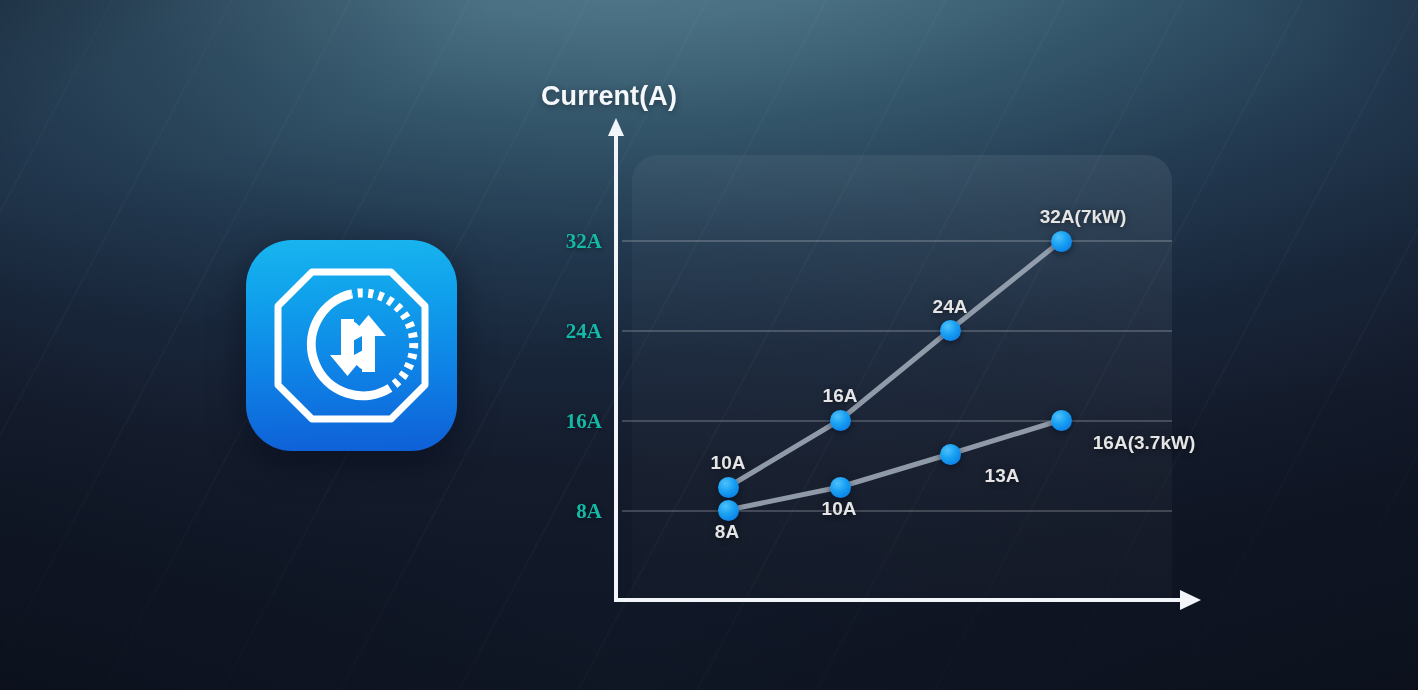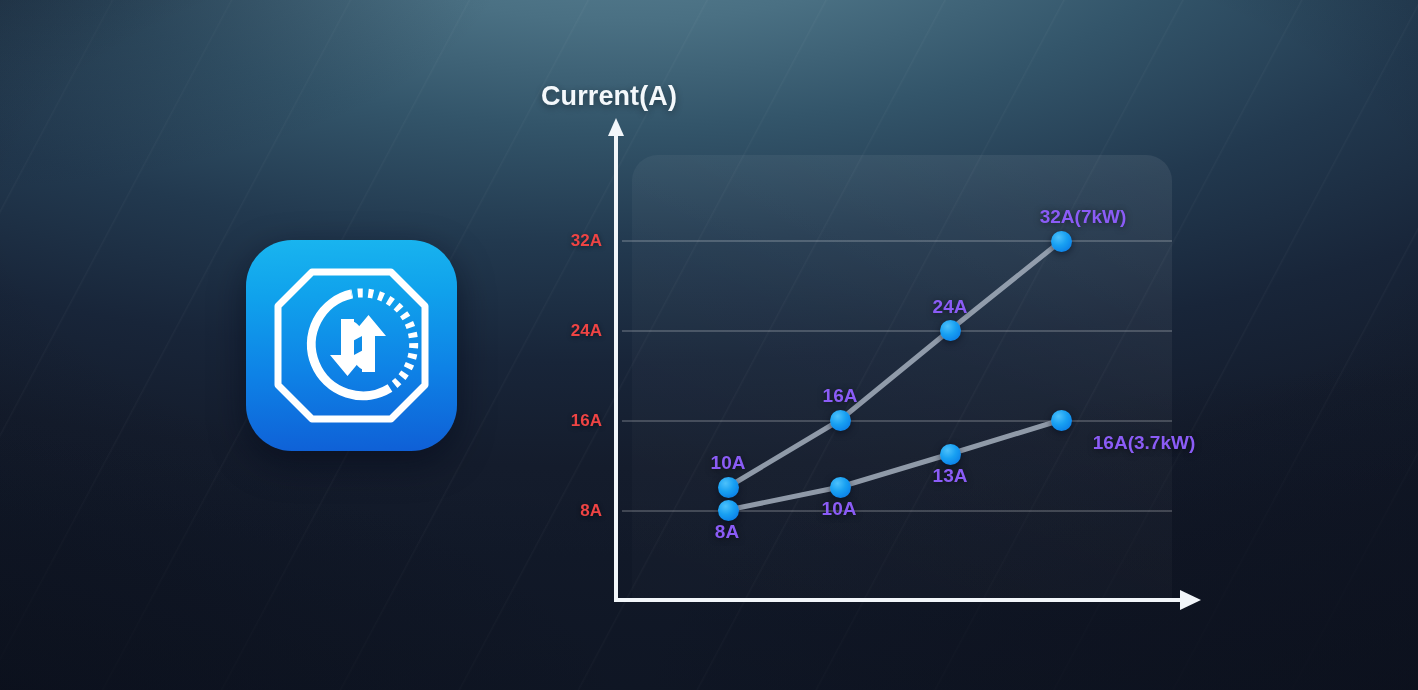--- a/index.html
+++ b/index.html
@@ -101,40 +101,41 @@
     height: 446px;
     border-radius: 26px 26px 0 0;
     background: linear-gradient(200deg, rgba(255,255,255,0.075) 0%, rgba(255,255,255,0.030) 45%, rgba(255,255,255,0.012) 100%);
   }
   .axes { position: absolute; left: 0; top: 0; }
 
   .ytick {
     position: absolute;
     right: 0;
     transform: translateY(-50%);
-    font-size: 17px;
+    font-size: 21px;
     font-weight: 700;
-    color: #ef4444;
+    color: #14b8a6;
     text-shadow: 0 1px 5px rgba(0,0,0,0.45);
     white-space: nowrap;
+    font-family: Liberation Serif, serif;
   }
   .ytick-col {
     position: absolute;
     left: 520px;
     width: 82px;
     top: 0;
     height: 690px;
   }
 
   .pt-label {
     position: absolute;
     transform: translate(-50%, -50%);
     font-size: 19px;
     font-weight: 700;
-    color: #8b5cf6;
+    color: #e5e5e5;
     text-shadow: 0 1px 6px rgba(0,0,0,0.5);
     white-space: nowrap;
   }
   .dot {
     position: absolute;
     width: 21px;
     height: 21px;
     margin-left: -10.5px;
     margin-top: -10.5px;
     border-radius: 50%;
@@ -221,18 +222,18 @@
     </div>
 
     <div>
       <div class="dot" style="left:728px; top:510px"></div>
       <div class="dot" style="left:840px; top:487px"></div>
       <div class="dot" style="left:950px; top:454px"></div>
       <div class="dot" style="left:1061px; top:420px"></div>
 
       <div class="pt-label" style="left:727px; top:532px">8A</div>
       <div class="pt-label" style="left:839px; top:509px">10A</div>
-      <div class="pt-label" style="left:950px; top:476px">13A</div>
+      <div class="pt-label" style="left:1002px; top:476px">13A</div>
       <div class="pt-label" style="left:1144px; top:443px">16A(3.7kW)</div>
     </div>
 
   </div>
 </div>
 
 </body></html>

